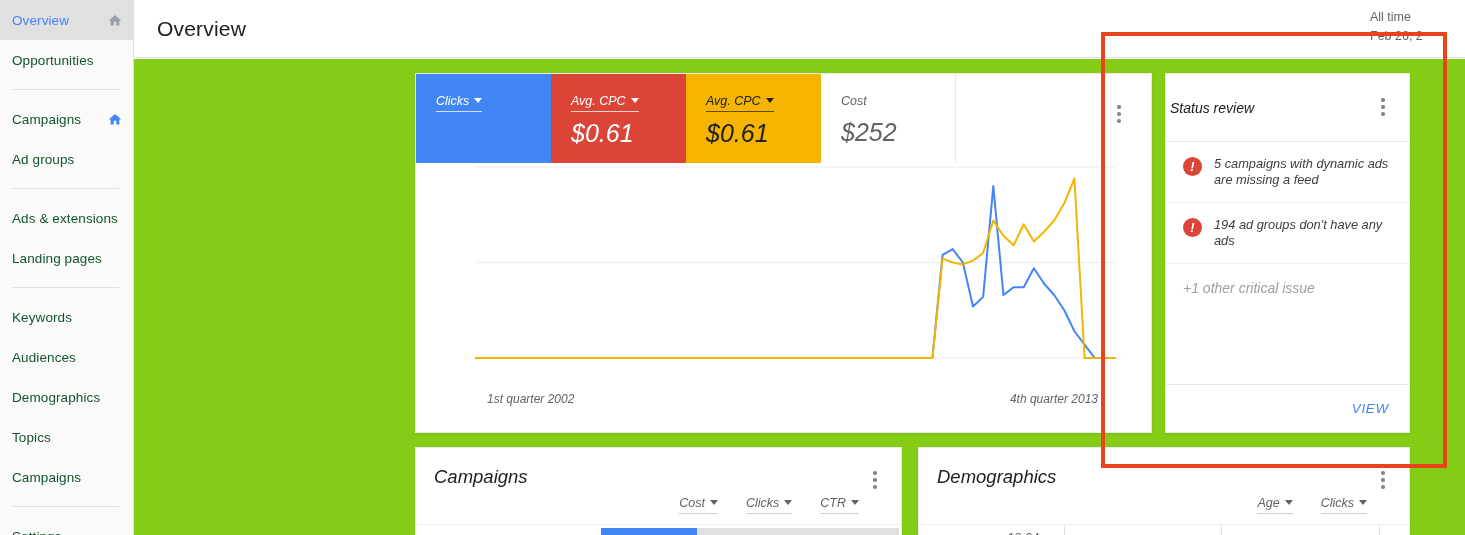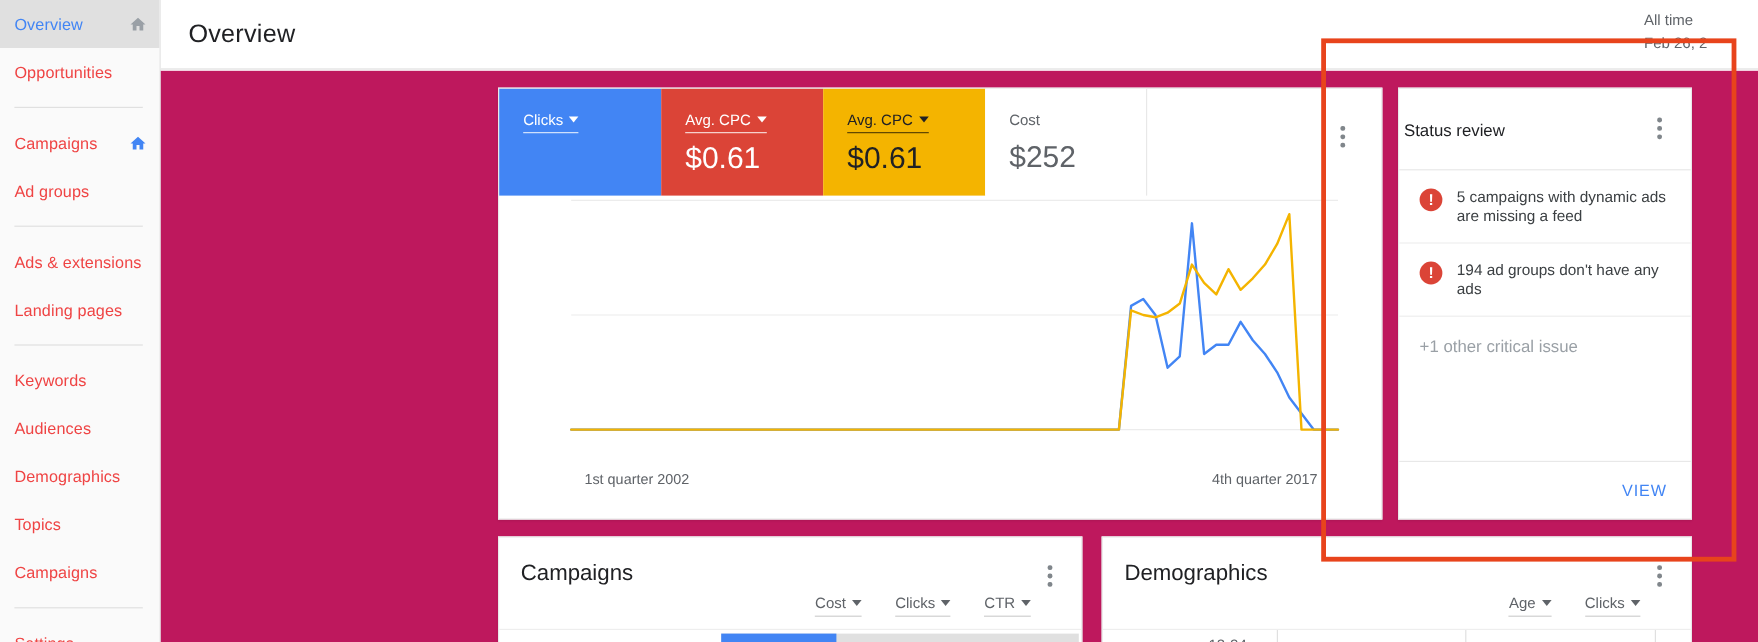--- a/index.html
+++ b/index.html
@@ -20,21 +20,21 @@
     border-right: 1px solid #e0e0e0;
     overflow: hidden;
   }
   .nav-item {
     position: relative;
     height: 40px;
     display: flex;
     align-items: center;
     padding: 0 10px 0 12px;
     font-size: 13.5px;
-    color: #ef4444;
+    color: #14532d;
     cursor: pointer;
     white-space: nowrap;
   }
   .nav-item.selected { background: #e0e0e0; color: #4285f4; }
   .nav-label { flex: 1; letter-spacing: .1px; }
   .nav-home { width: 16px; height: 15px; flex: none; }
   .nav-sep {
     height: 1px; background: #e0e0e0;
     margin: 9px 14px 9px 12px;
   }
@@ -54,21 +54,22 @@
   #daterange {
     position: absolute; right: 5px; top: 8px;
     text-align: left; width: 90px;
     font-size: 12.5px; color: #5f6368; line-height: 19px;
   }
 
   
   #content {
     position: absolute; left: 134px; top: 59px;
     width: 1331px; height: 476px;
-    background: #be185d;
+    background: #84cc16;
+    font-style: italic;
   }
 
   .card {
     position: absolute;
     background: #ffffff;
     border: 1px solid #e8e8e8;
     box-shadow: 0 1px 2px rgba(0,0,0,.09);
   }
 
   
@@ -323,21 +324,21 @@
 
       <div id="chart-area">
         <svg id="chart-svg" width="737" height="271">
             <line x1="60" x2="699" y1="18" y2="18" stroke="#ececec" stroke-width="1"></line>
             <line x1="60" x2="699" y1="113.5" y2="113.5" stroke="#ececec" stroke-width="1"></line>
             <line x1="60" x2="699" y1="209" y2="209" stroke="#ececec" stroke-width="1"></line>
             <path d="M60.00 209.00 L70.14 209.00 L80.29 209.00 L90.43 209.00 L100.57 209.00 L110.71 209.00 L120.86 209.00 L131.00 209.00 L141.14 209.00 L151.29 209.00 L161.43 209.00 L171.57 209.00 L181.71 209.00 L191.86 209.00 L202.00 209.00 L212.14 209.00 L222.29 209.00 L232.43 209.00 L242.57 209.00 L252.71 209.00 L262.86 209.00 L273.00 209.00 L283.14 209.00 L293.29 209.00 L303.43 209.00 L313.57 209.00 L323.71 209.00 L333.86 209.00 L344.00 209.00 L354.14 209.00 L364.29 209.00 L374.43 209.00 L384.57 209.00 L394.71 209.00 L404.86 209.00 L415.00 209.00 L425.14 209.00 L435.29 209.00 L445.43 209.00 L455.57 209.00 L465.71 209.00 L475.86 209.00 L486.00 209.00 L496.14 209.00 L506.29 209.00 L516.43 209.00 L526.57 105.86 L536.71 100.13 L546.86 113.50 L557.00 157.43 L567.14 147.88 L577.29 37.10 L587.43 145.97 L597.57 138.33 L607.71 138.33 L617.86 119.23 L628.00 134.51 L638.14 145.97 L648.29 161.25 L658.43 182.26 L668.57 195.63 L678.71 209.00 L688.86 209.00 L699.00 209.00" fill="none" stroke="#4285f4" stroke-width="2" stroke-linejoin="round" stroke-linecap="round"></path>
             <path d="M60.00 209.00 L70.14 209.00 L80.29 209.00 L90.43 209.00 L100.57 209.00 L110.71 209.00 L120.86 209.00 L131.00 209.00 L141.14 209.00 L151.29 209.00 L161.43 209.00 L171.57 209.00 L181.71 209.00 L191.86 209.00 L202.00 209.00 L212.14 209.00 L222.29 209.00 L232.43 209.00 L242.57 209.00 L252.71 209.00 L262.86 209.00 L273.00 209.00 L283.14 209.00 L293.29 209.00 L303.43 209.00 L313.57 209.00 L323.71 209.00 L333.86 209.00 L344.00 209.00 L354.14 209.00 L364.29 209.00 L374.43 209.00 L384.57 209.00 L394.71 209.00 L404.86 209.00 L415.00 209.00 L425.14 209.00 L435.29 209.00 L445.43 209.00 L455.57 209.00 L465.71 209.00 L475.86 209.00 L486.00 209.00 L496.14 209.00 L506.29 209.00 L516.43 209.00 L526.57 109.68 L536.71 113.50 L546.86 115.41 L557.00 111.59 L567.14 103.95 L577.29 71.48 L587.43 86.76 L597.57 96.31 L607.71 75.30 L617.86 92.49 L628.00 82.94 L638.14 71.48 L648.29 54.29 L658.43 29.46 L668.57 209.00 L678.71 209.00 L688.86 209.00 L699.00 209.00" fill="none" stroke="#f4b400" stroke-width="2" stroke-linejoin="round" stroke-linecap="round"></path>
           </svg>
         <div class="axis-label" id="axis-left">1st quarter 2002</div>
-        <div class="axis-label" id="axis-right">4th quarter 2017</div>
+        <div class="axis-label" id="axis-right">4th quarter 2013</div>
       </div>
     </section>
 
     <section class="card" id="status-card">
       <div id="status-head">
         <div id="status-title">Status review</div>
         <div class="kebab" style="right:16px; top:23px;">
           <i></i>
             <i></i>
             <i></i>

